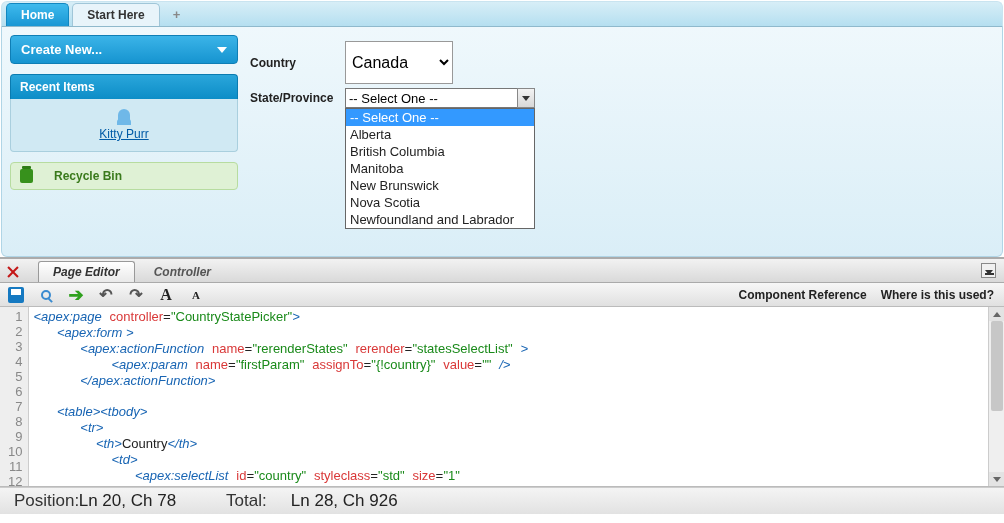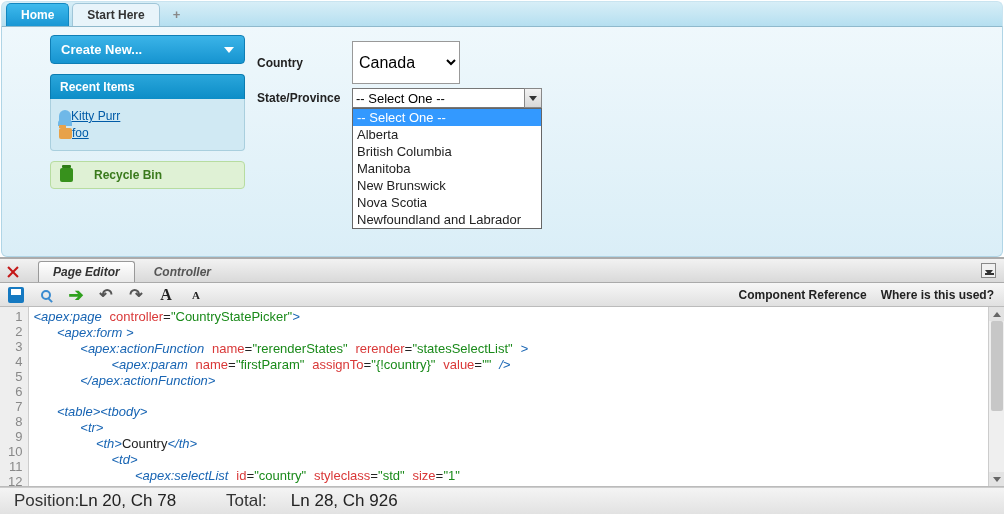--- a/index.html
+++ b/index.html
@@ -2,26 +2,26 @@
 <html><head>
 <meta charset="utf-8">
 <style>
 * { margin: 0; padding: 0; box-sizing: border-box; font-family: Arial, Helvetica, sans-serif; }
 body { background: #fff; font-size: 12px; color: #222; }
 .tab-bar { background: linear-gradient(#d7eef7, #b5dff0); border-bottom: 1px solid #8fb9cc; display: flex; align-items: flex-end; padding: 3px 4px 0 4px; height: 26px; border-top: 1px solid #c9e4f0; border-left: 1px solid #c9e4f0; border-right: 1px solid #c9e4f0; border-radius: 6px 6px 0 0; margin: 1px 1px 0 1px; }
 .tab { padding: 4px 14px; margin-right: 3px; background: #e8f4fa; border: 1px solid #a0c6d8; border-bottom: none; border-radius: 5px 5px 0 0; cursor: pointer; font-size: 12px; font-weight: bold; color: #333; }
 .tab.active { background: linear-gradient(#3ebaed, #1a97d4); color: #fff; border-color: #1287c0; }
 .tab-plus { padding: 4px 10px; cursor: pointer; color: #888; font-weight: bold; font-size: 13px; }
 .app-body { background: linear-gradient(#eff8fc, #daeef7); border: 1px solid #b0d5e6; border-top: none; margin: 0 1px; padding: 8px; min-height: 230px; display: flex; gap: 12px; border-radius: 0 0 6px 6px; }
-.sidebar { width: 195px; display: flex; flex-direction: column; gap: 10px; margin-left: 40px; }
+.sidebar { width: 228px; display: flex; flex-direction: column; gap: 10px; }
 .create-new { background: linear-gradient(#3bb4e8, #1694d0); color: #fff; font-weight: bold; font-size: 13px; padding: 6px 10px; border-radius: 4px; border: 1px solid #0f7eb5; display: flex; justify-content: space-between; align-items: center; cursor: pointer; }
 .chevron-down { width: 0; height: 0; border-left: 5px solid transparent; border-right: 5px solid transparent; border-top: 6px solid #fff; }
 .panel-head { background: linear-gradient(#2aa6db, #0c8dc7); color: #fff; font-weight: bold; font-size: 12px; padding: 5px 9px; border-radius: 4px 4px 0 0; border: 1px solid #0a7bb0; border-bottom: none; }
 .panel-body { background: #d0e9f3; border: 1px solid #a9cfde; border-top: none; border-radius: 0 0 4px 4px; padding: 7px 8px; }
-.recent-item { display: flex; align-items: center; margin: 3px 0; }
+.recent-item { display: flex; align-items: center; gap: 6px; margin: 3px 0; flex-direction: column; }
 .recent-item a { color: #015ba7; text-decoration: underline; cursor: pointer; }
 .ico-user { width: 12px; height: 12px; background: #6fb8e8; border-radius: 50% 50% 0 0; position: relative; }
 .ico-user::after { content: ''; position: absolute; bottom: -4px; left: -1px; width: 14px; height: 6px; background: #6fb8e8; border-radius: 3px 3px 0 0; }
 .ico-tab { width: 13px; height: 11px; background: #e7a24a; border-radius: 2px; position: relative; }
 .ico-tab::before { content: ''; position: absolute; top: -3px; left: 0; width: 7px; height: 3px; background: #e7a24a; border-radius: 1px 1px 0 0; }
 .recycle { background: #dff1d5; border: 1px solid #b7dca0; border-radius: 4px; padding: 6px 9px; display: flex; align-items: center; gap: 21px; font-weight: bold; color: #3a7a1c; cursor: pointer; }
 .ico-bin { width: 13px; height: 14px; background: #37911c; border-radius: 2px; position: relative; }
 .ico-bin::before { content: ''; position: absolute; top: -3px; left: 2px; width: 9px; height: 3px; background: #2e7c16; border-radius: 1px; }
 .main { flex: 1; padding: 2px 0; }
 .form-row { display: flex; align-items: center; margin: 4px 0; gap: 10px; }
@@ -89,24 +89,20 @@
       <span>Create New...</span>
       <span class="chevron-down"></span>
     </div>
     <div>
       <div class="panel-head">Recent Items</div>
       <div class="panel-body">
         <div class="recent-item">
           <span class="ico-user"></span>
           <a>Kitty Purr</a>
         </div>
-        <div class="recent-item">
-          <span class="ico-tab"></span>
-          <a>foo</a>
-        </div>
       </div>
     </div>
     <div class="recycle">
       <span class="ico-bin"></span>
       <span>Recycle Bin</span>
     </div>
   </div>
 
   <div class="main">
     <div class="form-row">

